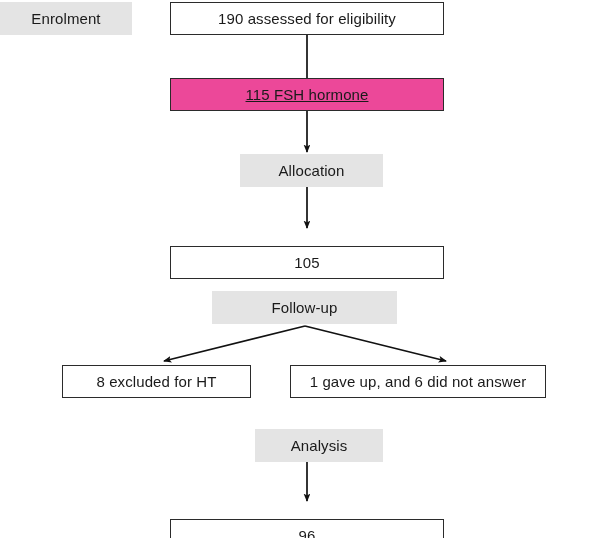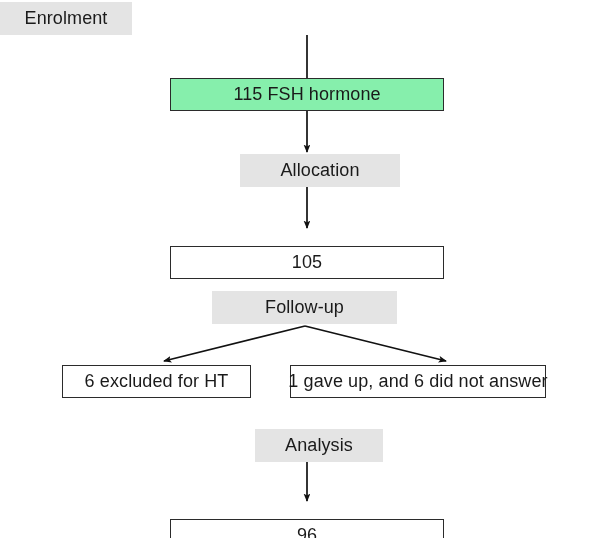--- a/index.html
+++ b/index.html
@@ -17,21 +17,21 @@
     height: 538px;
     background: #ffffff;
     overflow: hidden;
   }
   .node {
     position: absolute;
     box-sizing: border-box;
     display: flex;
     align-items: center;
     justify-content: center;
-    font-size: 18px;
+    font-size: 15px;
     line-height: 1.15;
     color: #1a1a1a;
     white-space: nowrap;
     letter-spacing: 0.1px;
   }
   .node.box {
     background: #ffffff;
     border: 1.6px solid #2b2b2b;
   }
   .node.stage {
@@ -60,34 +60,37 @@
       <line x1="307" y1="35" x2="307" y2="78" stroke="#111111" stroke-width="1.7"></line>
       <line x1="307" y1="111" x2="307" y2="152" stroke="#111111" stroke-width="1.7" marker-end="url(#arrowhead)"></line>
       <line x1="307" y1="187" x2="307" y2="228" stroke="#111111" stroke-width="1.7" marker-end="url(#arrowhead)"></line>
       <line x1="305" y1="326" x2="164" y2="361" stroke="#111111" stroke-width="1.7" marker-end="url(#arrowhead)"></line>
       <line x1="305" y1="326" x2="446" y2="361" stroke="#111111" stroke-width="1.7" marker-end="url(#arrowhead)"></line>
       <line x1="307" y1="462" x2="307" y2="501" stroke="#111111" stroke-width="1.7" marker-end="url(#arrowhead)"></line>
     </svg>
 <div class="node stage" style="left: 0px; top: 2px; width: 132px; height: 33px; background: rgb(228, 228, 228); color: rgb(26, 26, 26);">
       <span>Enrolment</span>
     </div>
-    <div class="node box" style="left: 170px; top: 78px; width: 274px; height: 33px; background: #86efac; border-color: rgb(43, 43, 43); color: rgb(26, 26, 26);">
+    <div class="node box" style="left: 170px; top: 2px; width: 274px; height: 33px; background: rgb(255, 255, 255); border-color: rgb(43, 43, 43); color: rgb(26, 26, 26);">
+      <span>190 assessed for eligibility</span>
+    </div>
+    <div class="node box" style="left: 170px; top: 78px; width: 274px; height: 33px; background: #ec4899; border-color: rgb(43, 43, 43); color: rgb(26, 26, 26); text-decoration: underline;">
       <span>115 FSH hormone</span>
     </div>
-    <div class="node stage" style="left: 240px; top: 154px; width: 160px; height: 33px; background: rgb(228, 228, 228); color: rgb(26, 26, 26);">
+    <div class="node stage" style="left: 240px; top: 154px; width: 143px; height: 33px; background: rgb(228, 228, 228); color: rgb(26, 26, 26);">
       <span>Allocation</span>
     </div>
     <div class="node box" style="left: 170px; top: 230px; width: 274px; height: 33px; background: rgb(255, 255, 255); border-color: rgb(43, 43, 43); color: rgb(26, 26, 26); margin-top: 16px;">
       <span>105</span>
     </div>
     <div class="node stage" style="left: 212px; top: 291px; width: 185px; height: 33px; background: rgb(228, 228, 228); color: rgb(26, 26, 26);">
       <span>Follow-up</span>
     </div>
     <div class="node box" style="left: 62px; top: 365px; width: 189px; height: 33px; background: rgb(255, 255, 255); border-color: rgb(43, 43, 43); color: rgb(26, 26, 26);">
-      <span>6 excluded for HT</span>
+      <span>8 excluded for HT</span>
     </div>
     <div class="node box" style="left: 290px; top: 365px; width: 256px; height: 33px; background: rgb(255, 255, 255); border-color: rgb(43, 43, 43); color: rgb(26, 26, 26);">
       <span>1 gave up, and 6 did not answer</span>
     </div>
     <div class="node stage" style="left: 255px; top: 429px; width: 128px; height: 33px; background: rgb(228, 228, 228); color: rgb(26, 26, 26);">
       <span>Analysis</span>
     </div>
     <div class="node box" style="left: 170px; top: 503px; width: 274px; height: 33px; background: rgb(255, 255, 255); border-color: rgb(43, 43, 43); color: rgb(26, 26, 26); margin-top: 16px;">
       <span>96</span>
     </div>

